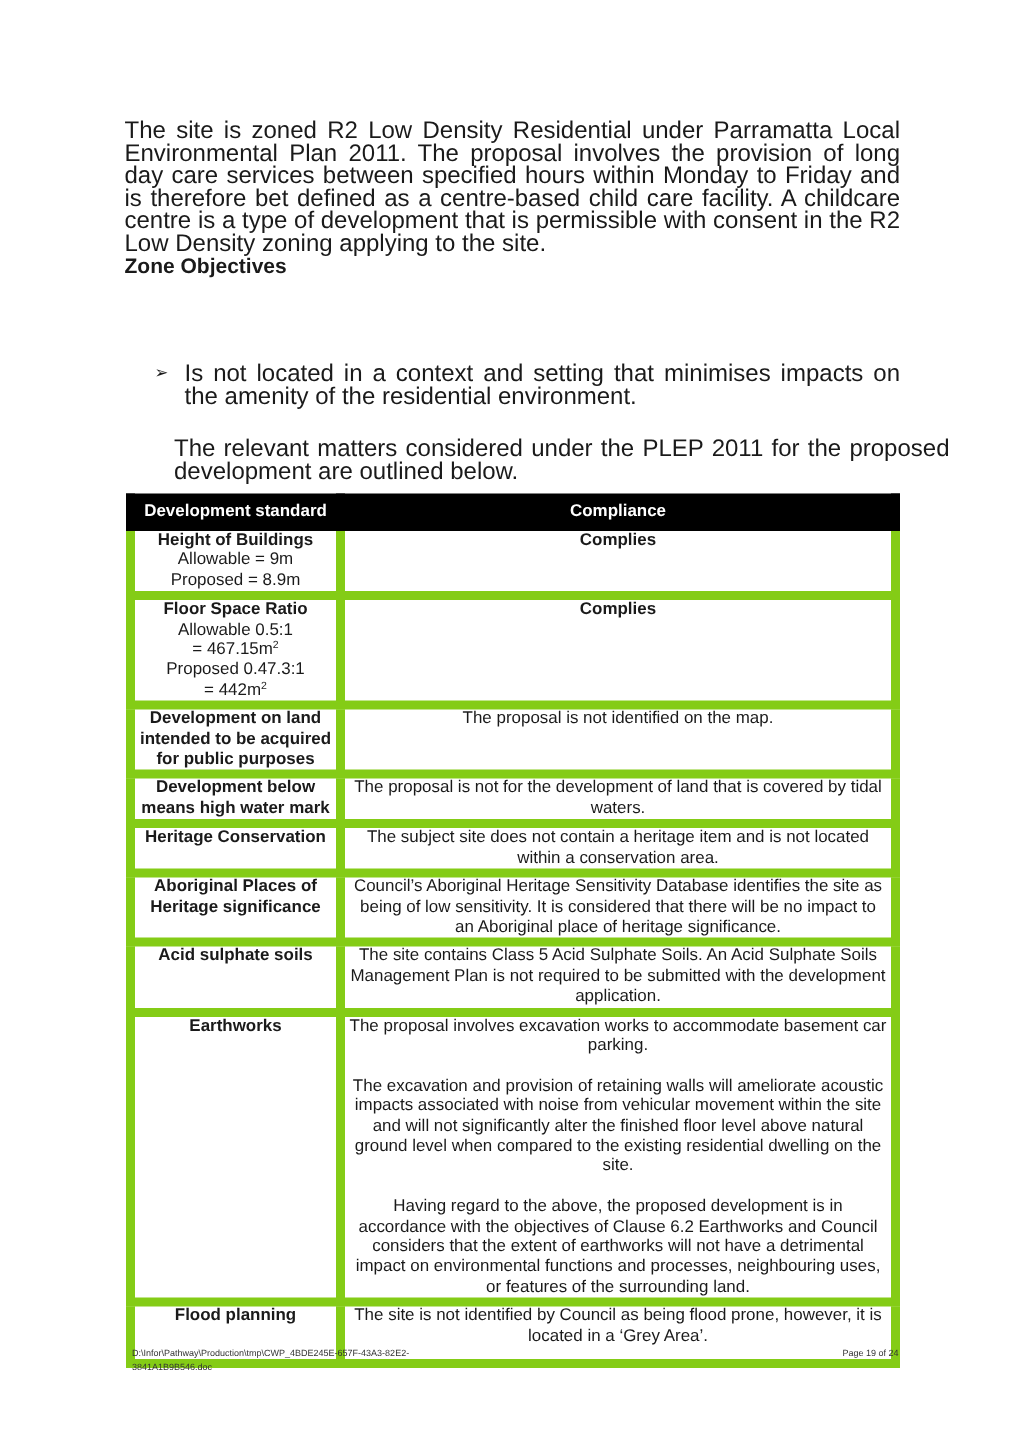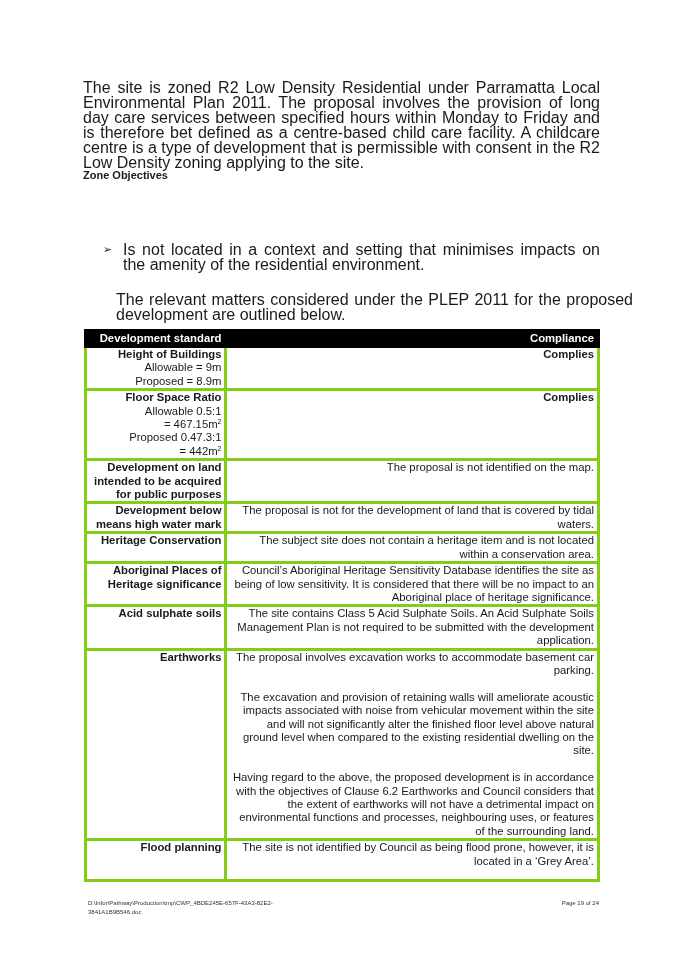--- a/index.html
+++ b/index.html
@@ -23,21 +23,21 @@
   }
   .para {
     font-size: 16px;
     line-height: 15px;
     text-align: justify;
     margin: 0;
   }
   .p1 { position: absolute; left: 83px; top: 80px; width: 517px; }
   .heading {
     position: absolute; left: 83px; top: 169px;
-    font-size: 11px; font-weight: bold; margin: 0;
+    font-size: 14px; font-weight: bold; margin: 0;
   }
   .p2 { position: absolute; left: 83px; top: 198px; width: 517px; }
   .bullet-wrap {
     position: absolute; left: 103px; top: 242px; width: 497px;
     display: flex;
   }
   .bullet-glyph {
     width: 20px; flex: 0 0 20px;
     font-size: 11px; line-height: 15px;
   }
@@ -46,24 +46,24 @@
 
   table.std {
     position: absolute;
     left: 84px; top: 329px;
     width: 516px;
     border-collapse: collapse;
     font-size: 11.3px;
     line-height: 13.4px;
   }
   table.std td, table.std th {
-    border: 3px solid #84cc16;
+    border: 6px solid #84cc16;
     vertical-align: top;
     padding: 0 3px 0 3px;
-    text-align: right;
+    text-align: center;
   }
   table.std th {
     background: #000;
     color: #fff;
     font-weight: bold;
     border-color: #000;
     height: 13px;
     padding-top: 0;
     line-height: 13px;
   }

